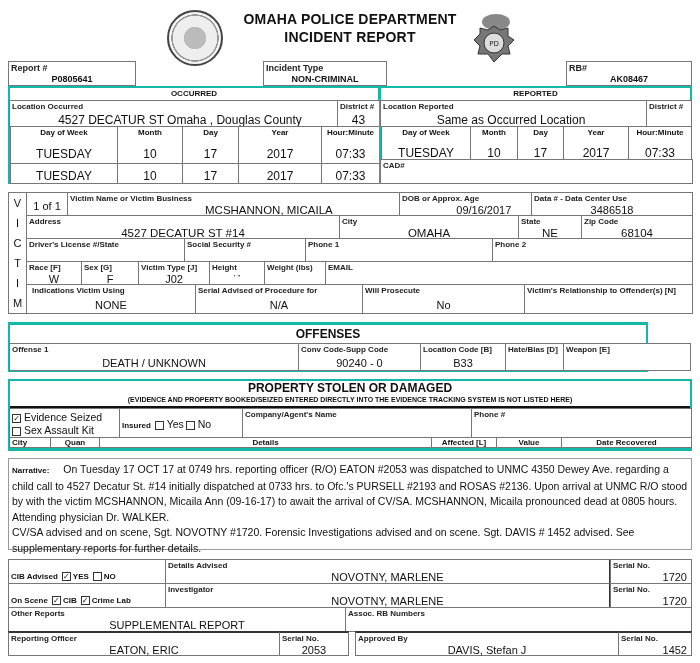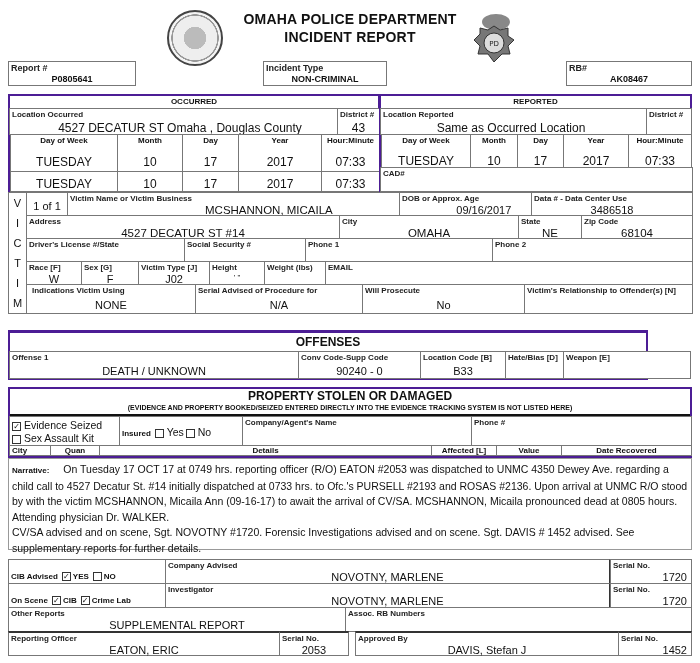--- a/index.html
+++ b/index.html
@@ -1,21 +1,21 @@
 <!DOCTYPE html>
 <html><head>
 <meta charset="utf-8">
 <style>
   * { box-sizing: border-box; margin: 0; padding: 0; }
   body { width: 700px; height: 663px; background: #fff; font-family: "Liberation Sans", sans-serif; color: #111; position: relative; overflow: hidden; }
   .abs { position: absolute; }
   .lbl { font-size: 8px; font-weight: bold; color: #222; position: absolute; left: 2px; top: 1px; white-space: nowrap; }
   .val { font-size: 11px; position: absolute; white-space: nowrap; text-align: center; }
   .cell { position: absolute; border: 1px solid #777; background: #fff; }
-  .thick { border: 2px solid #4c1d95; margin-top: 8px; }
+  .thick { border: 2px solid #14b8a6; }
   .title { position: absolute; left: 0; width: 700px; text-align: center; font-weight: bold; font-size: 14px; letter-spacing: 0.2px; }
   .hdrc { font-size: 8px; font-weight: bold; text-align: center; position: absolute; }
   .cb { display: inline-block; width: 9px; height: 9px; border: 1px solid #333; font-size: 8px; line-height: 7px; text-align: center; vertical-align: middle; }
   .cb-lbl { font-size: 8px; font-weight: bold; vertical-align: middle; margin: 0 4px 0 2px; }
   .narr { position: absolute; left: 12px; top: 462px; width: 680px; font-size: 10.5px; line-height: 15.5px; }
 </style>
 </head>
 <body>
 
 <div class="abs" style="left:167px;top:10px;width:56px;height:56px;border-radius:50%;border:2px solid #444;background:radial-gradient(circle,#bbb 0 30%,#eee 31% 60%,#999 61% 64%,#f4f4f4 65%);"></div>
@@ -268,21 +268,21 @@
 <div class="narr">
   <span style="font-size:8px;font-weight:bold;margin-right:14px;">Narrative:</span><span>On Tuesday 17 OCT 17 at 0749 hrs. reporting officer (R/O) EATON #2053 was dispatched to UNMC 4350 Dewey Ave. regarding a child call to 4527 Decatur St. #14 initially dispatched at 0733 hrs. to Ofc.'s PURSELL #2193 and ROSAS #2136. Upon arrival at UNMC R/O stood by with the victim MCSHANNON, Micaila Ann (09-16-17) to await the arrival of CV/SA. MCSHANNON, Micaila pronounced dead at 0805 hours. Attending physician Dr. WALKER.</span><br>
   <span>CV/SA advised and on scene, Sgt. NOVOTNY #1720. Forensic Investigations advised and on scene. Sgt. DAVIS # 1452 advised. See supplementary reports for further details.</span>
 </div>
 
 <div class="abs" style="left:8px;top:559px;width:684px;height:96px;">
   <div class="cell" style="left:0;top:0;width:158px;height:25px;">
     <div style="position:absolute;left:2px;top:7px;white-space:nowrap;"><span class="cb-lbl" style="margin-left:0">CIB Advised</span><span class="cb">✓</span><span class="cb-lbl">YES</span><span class="cb"></span><span class="cb-lbl">NO</span></div>
   </div>
   <div class="cell" style="left:157px;top:0;width:446px;height:25px;border-right:2px solid #333;">
-      <span class="lbl">Company Advised</span>
+      <span class="lbl">Details Advised</span>
       <span class="val" style="left:0;width:100%;top:11px;">NOVOTNY, MARLENE</span>
     </div>
   <div class="cell" style="left:602px;top:0;width:82px;height:25px;">
       <span class="lbl">Serial No.</span>
       <span class="val" style="right:4px;top:11px;">1720</span>
     </div>
   <div class="cell" style="left:0;top:24px;width:158px;height:25px;">
     <div style="position:absolute;left:2px;top:7px;white-space:nowrap;"><span class="cb-lbl" style="margin-left:0">On Scene</span><span class="cb">✓</span><span class="cb-lbl">CIB</span><span class="cb">✓</span><span class="cb-lbl">Crime Lab</span></div>
   </div>
   <div class="cell" style="left:157px;top:24px;width:446px;height:25px;border-right:2px solid #333;">

